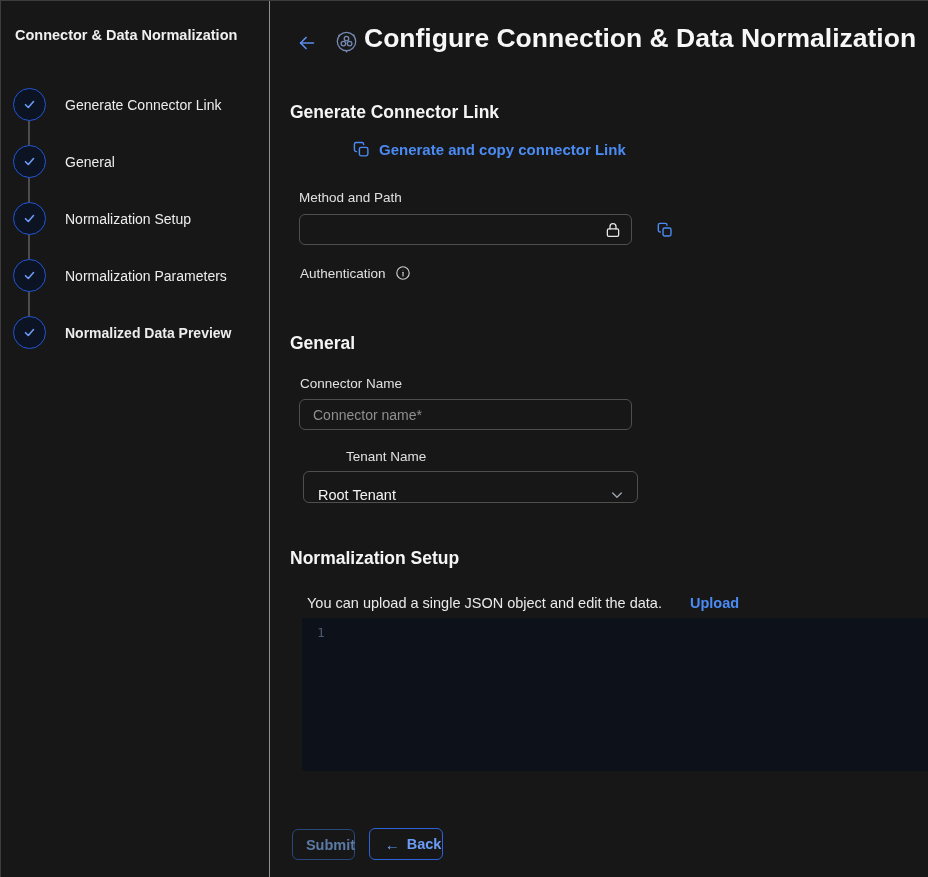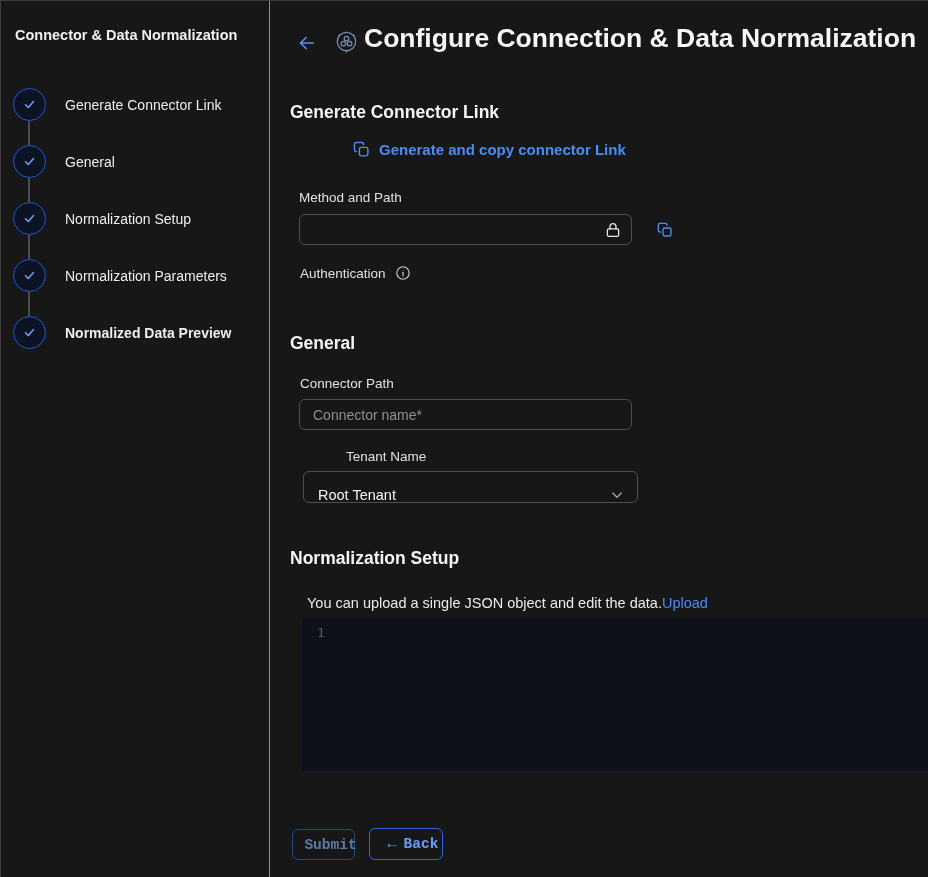--- a/index.html
+++ b/index.html
@@ -87,30 +87,30 @@
     position:absolute;left:302px;top:470px;width:335px;height:32px;
     border:1px solid var(--input-border);border-radius:6px;
     display:flex;align-items:center;justify-content:space-between;
     padding:16px 12px 0 14px;cursor:pointer;
   }
   .select-value{font-size:14.5px;color:#f5f5f5;}
   .select .chev{width:16px;height:16px;color:#9ca3af;}
 
   .hint-row{position:absolute;left:306px;top:594px;display:flex;align-items:center;}
   .hint-text{font-size:14.5px;color:#eaeaea;}
-  .upload-link{font-size:14.5px;font-weight:400;color:var(--accent);cursor:pointer;}
+  .upload-link{margin-left:28px;font-size:14.5px;font-weight:700;color:var(--accent);cursor:pointer;}
 
   .editor{
     position:absolute;left:301px;top:617px;width:627px;height:153px;background:var(--editor-bg);
   }
   .editor-ln{position:absolute;left:15px;top:7px;font-size:13px;color:var(--editor-ln);font-family:"DejaVu Sans Mono", monospace;}
 
   
   .btn{
-    position:absolute;border-radius:6px;font-family:Liberation Mono, monospace;
+    position:absolute;border-radius:6px;font-family:Liberation Sans, sans-serif;
     font-size:14.5px;background:transparent;display:flex;align-items:center;justify-content:center;cursor:pointer;padding-left:14px;
   }
   .btn-submit{
     left:291px;top:828px;width:63px;height:31px;
     border:1px solid #27477d;color:#5c7aa6;font-weight:600;
   }
   .btn-back{
     left:368px;top:827px;width:74px;height:32px;
     border:1px solid #2e62d9;color:#6b9cf6;font-weight:700;gap:7px;
   }
@@ -226,21 +226,21 @@
       <svg width="16" height="16" viewBox="0 0 24 24" fill="none" stroke="currentColor" stroke-width="1.7" stroke-linecap="round">
           <circle cx="12" cy="12" r="9.3"></circle>
           <line x1="12" y1="11" x2="12" y2="16.5"></line>
           <circle cx="12" cy="7.6" r="0.6" fill="currentColor" stroke="none"></circle>
         </svg>
     </span>
   </div>
 
   <h2 class="section-heading h-general">General</h2>
 
-  <label class="field-label lbl-connector">Connector Path</label>
+  <label class="field-label lbl-connector">Connector Name</label>
   <input class="text-input input-connector" type="text" placeholder="Connector name*" style="">
 
   <label class="field-label lbl-tenant">Tenant Name</label>
   <div class="select">
     <span class="select-value">Root Tenant</span>
     <span class="chev">
       <svg width="16" height="16" viewBox="0 0 24 24" fill="none" stroke="currentColor" stroke-width="2" stroke-linecap="round" stroke-linejoin="round">
           <path d="M5.5 9l6.5 6.5L18.5 9"></path>
         </svg>
     </span>

